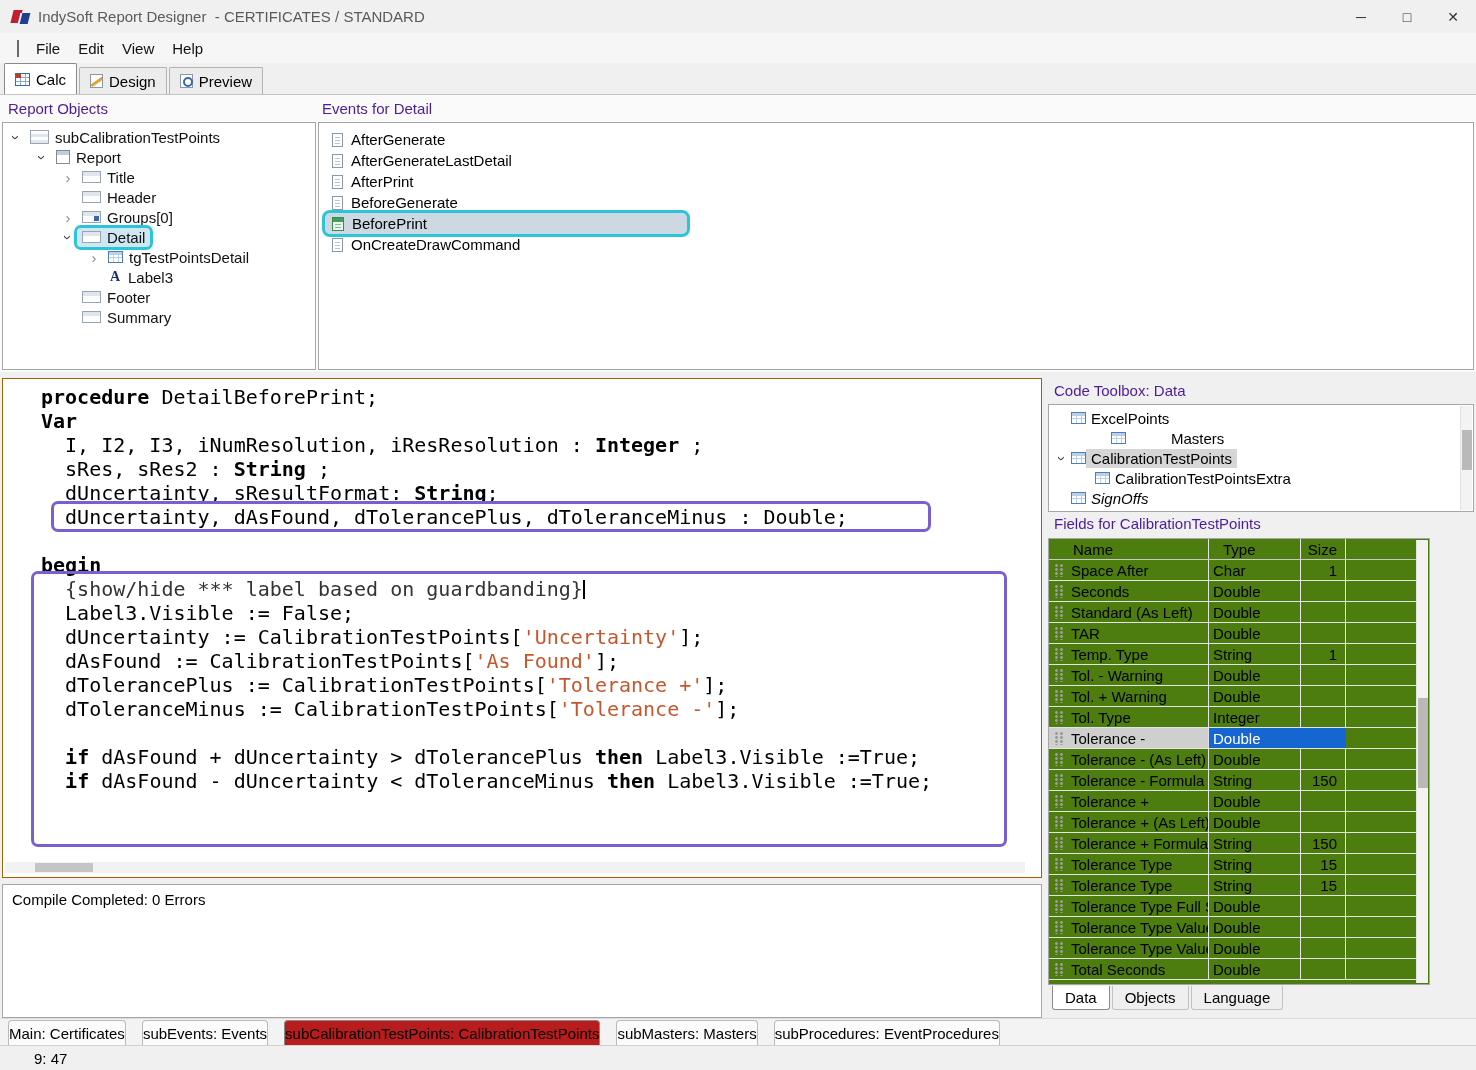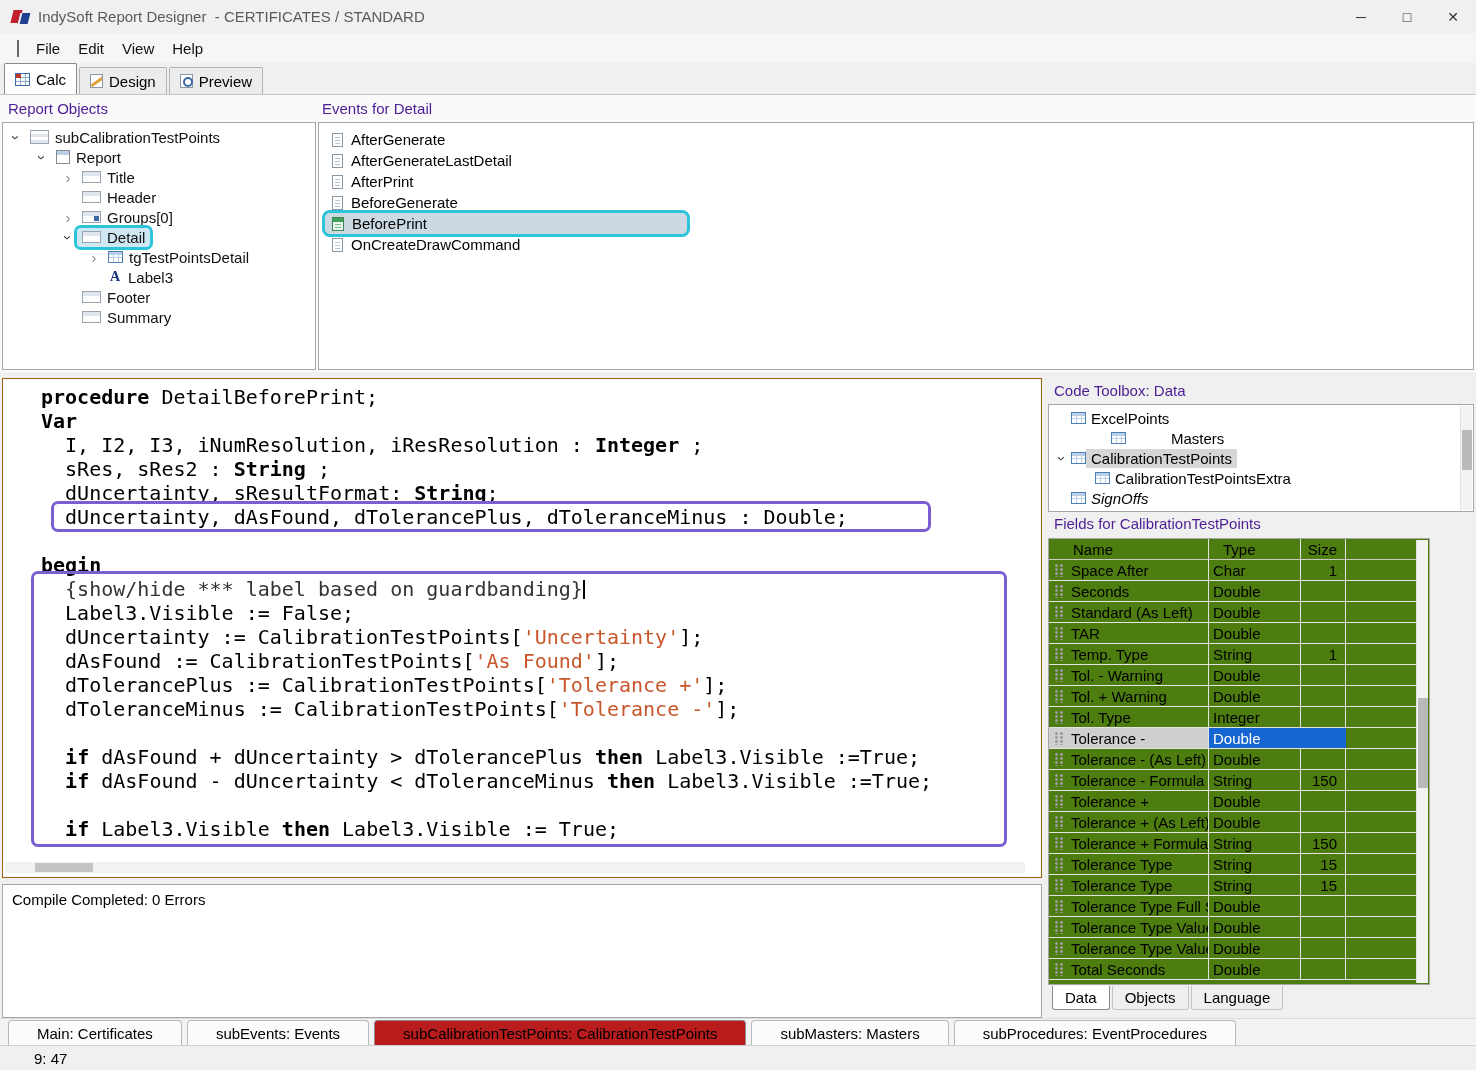--- a/index.html
+++ b/index.html
@@ -108,21 +108,21 @@
   .frow.selected .c-name{background:#cfcfcf}
   .frow.selected .c-type,.frow.selected .c-size{background:#1566d0;color:#fff;border-color:#1566d0}
 
   
   .data-tabs{position:absolute;left:1052px;top:986px;height:27px;display:flex;align-items:flex-start;gap:2px}
   .data-tab{font-size:15px;padding:3px 12px;border:1px solid #c3c3c3;background:#efefef;border-radius:0 0 3px 3px;border-top:none}
   .data-tab.active{background:#fff;border-color:#8a8a8a}
 
   
   .doc-tabbar{position:absolute;left:0;top:1018px;width:1476px;height:27px;background:#f3f3f3;display:flex;align-items:stretch;padding:1px 0 0 8px;border-top:1px solid #dcdcdc}
-  .doc-tab{font-size:15px;display:flex;align-items:center;padding:0 28px;background:#fbfbfb;border:1px solid #b9b9b9;border-bottom:none;margin-right:5px;border-radius:4px 4px 0 0;white-space:nowrap}
+  .doc-tab{font-size:15px;display:flex;align-items:center;padding:0 0;background:#fbfbfb;border:1px solid #b9b9b9;border-bottom:none;margin-right:16px;border-radius:4px 4px 0 0;white-space:nowrap}
   .doc-tab.active{background:#b91c1c;border-color:#8a8a8a}
 
   
   .statusbar{position:absolute;left:0;top:1045px;width:1476px;height:25px;background:#f0f0f0;border-top:1px solid #d0d0d0;display:flex;align-items:center;padding-left:34px;font-size:15px}
 </style>
 </head>
 <body>
 
 <div class="titlebar">
   <div class="app-logo"></div>
@@ -290,21 +290,20 @@
       <div class="code-line"><span class="tok-cm">  {show/hide *** label based on guardbanding}</span><span class="caret"></span></div>
       <div class="code-line"><span class="tok-pl">  Label3.Visible := False;</span></div>
       <div class="code-line"><span class="tok-pl">  dUncertainty := CalibrationTestPoints[</span><span class="tok-str">'Uncertainty'</span><span class="tok-pl">];</span></div>
       <div class="code-line"><span class="tok-pl">  dAsFound := CalibrationTestPoints[</span><span class="tok-str">'As Found'</span><span class="tok-pl">];</span></div>
       <div class="code-line"><span class="tok-pl">  dTolerancePlus := CalibrationTestPoints[</span><span class="tok-str">'Tolerance +'</span><span class="tok-pl">];</span></div>
       <div class="code-line"><span class="tok-pl">  dToleranceMinus := CalibrationTestPoints[</span><span class="tok-str">'Tolerance -'</span><span class="tok-pl">];</span></div>
       <div class="code-line">&nbsp;</div>
       <div class="code-line"><span class="tok-pl">  </span><span class="tok-kw">if</span><span class="tok-pl"> dAsFound + dUncertainty &gt; dTolerancePlus </span><span class="tok-kw">then</span><span class="tok-pl"> Label3.Visible :=True;</span></div>
       <div class="code-line"><span class="tok-pl">  </span><span class="tok-kw">if</span><span class="tok-pl"> dAsFound - dUncertainty &lt; dToleranceMinus </span><span class="tok-kw">then</span><span class="tok-pl"> Label3.Visible :=True;</span></div>
       <div class="code-line">&nbsp;</div>
-      <div class="code-line"><span class="tok-pl">  </span><span class="tok-kw">if</span><span class="tok-pl"> Label3.Visible </span><span class="tok-kw">then</span><span class="tok-pl"> Label3.Visible := True;</span></div>
     </div>
   <div class="anno anno-var"></div>
   <div class="anno anno-begin"></div>
   <div class="hscroll">
     <div class="hscroll-thumb"></div>
   </div>
 </div>
 
 <div class="compile-panel">
   <span>Compile Completed: 0 Errors</span>

